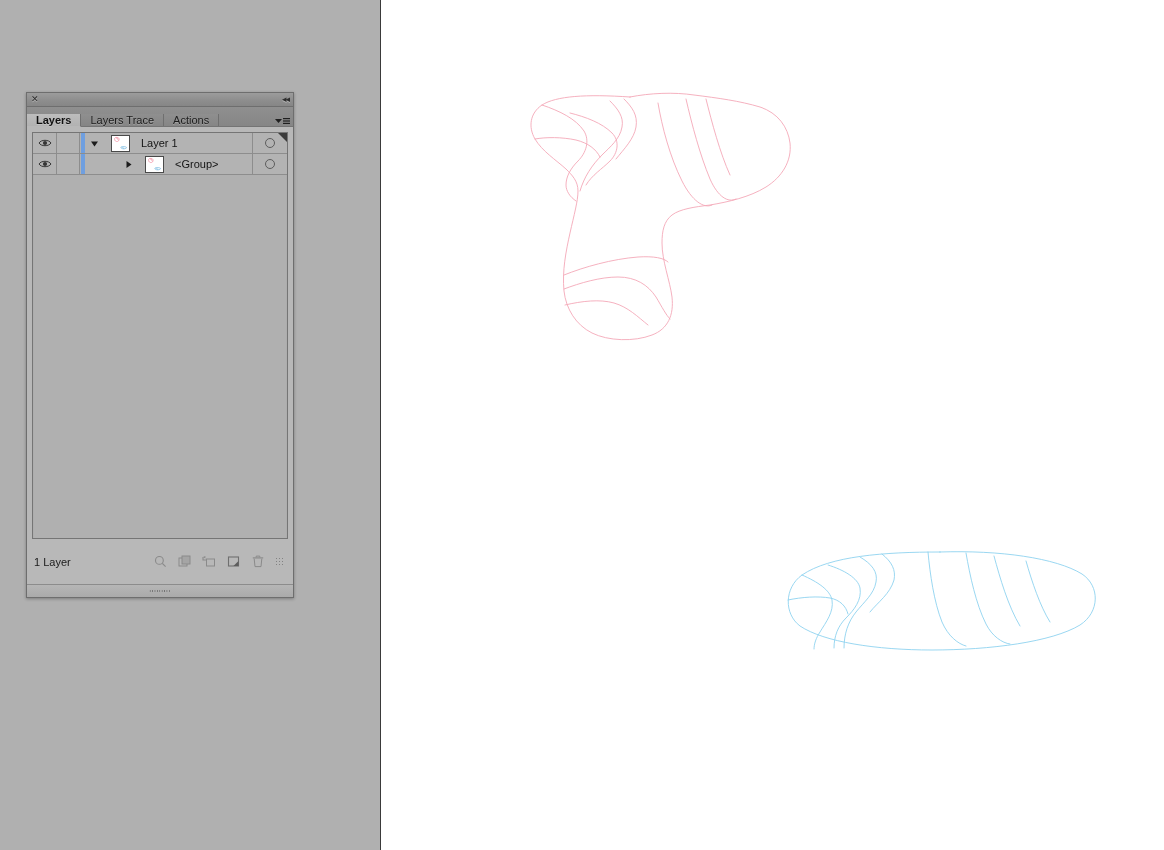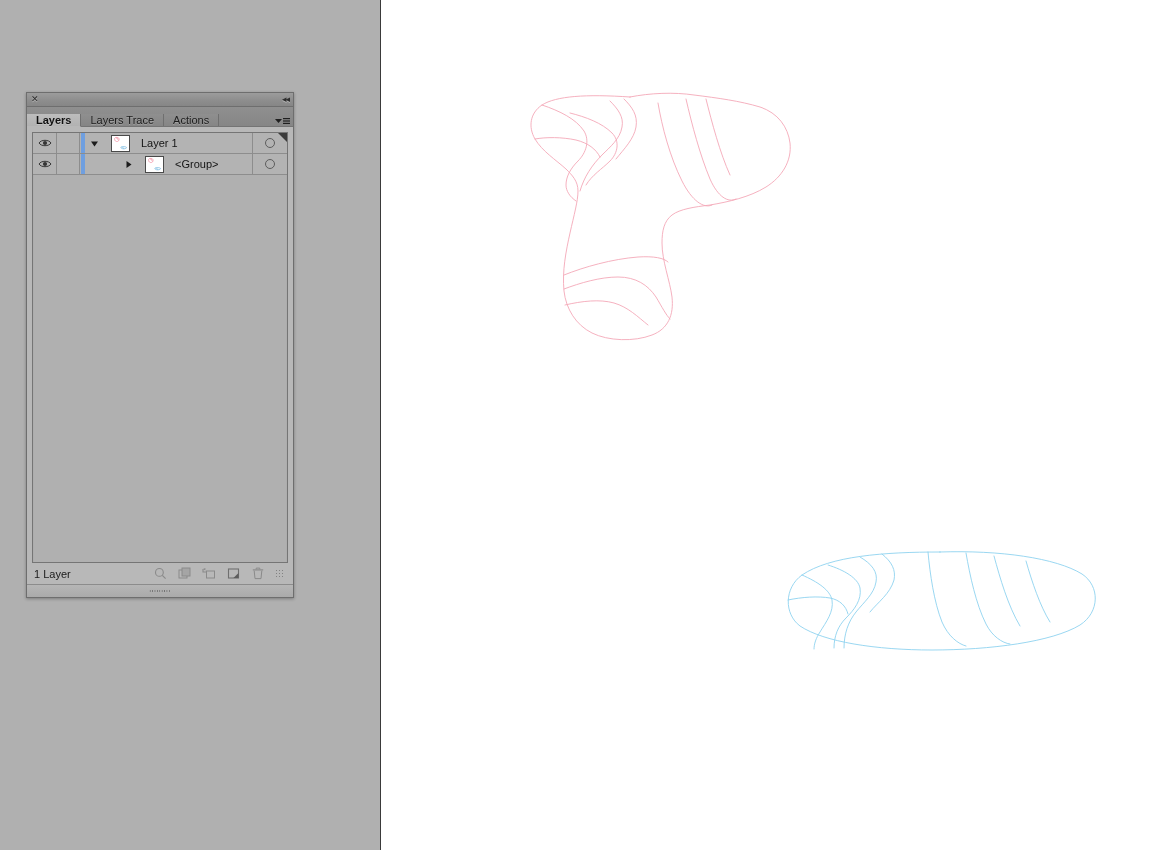--- a/index.html
+++ b/index.html
@@ -236,21 +236,21 @@
     width: 0; height: 0;
     border-top: 9px solid #3c3c3c;
     border-left: 9px solid transparent;
     pointer-events: none;
   }
 
   
   #panel-footer {
     height: 21px;
     flex: 0 0 21px;
-    margin: 0 5px;
+    margin: 12px 5px;
     display: flex;
     align-items: center;
     position: relative;
   }
   #layer-count {
     font-size: 11px;
     color: #1a1a1a;
     padding-left: 2px;
     flex: 1 1 auto;
   }

